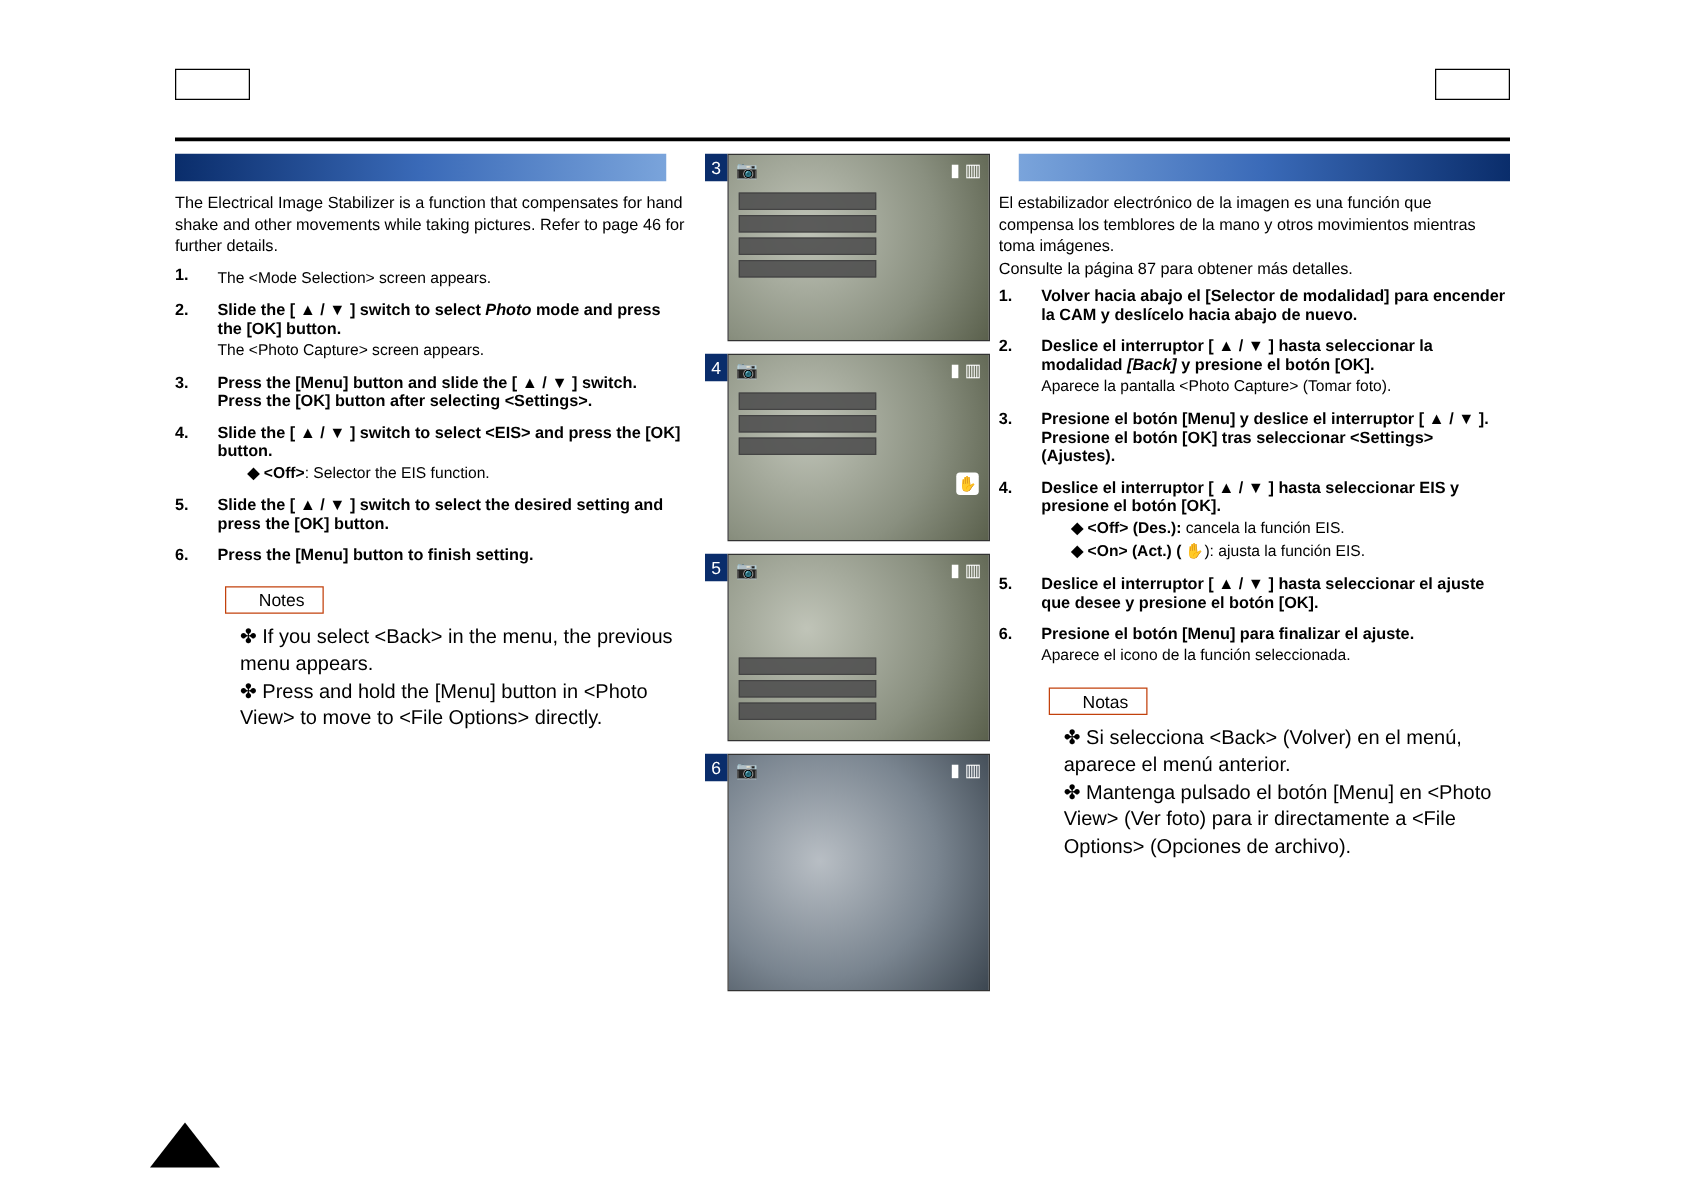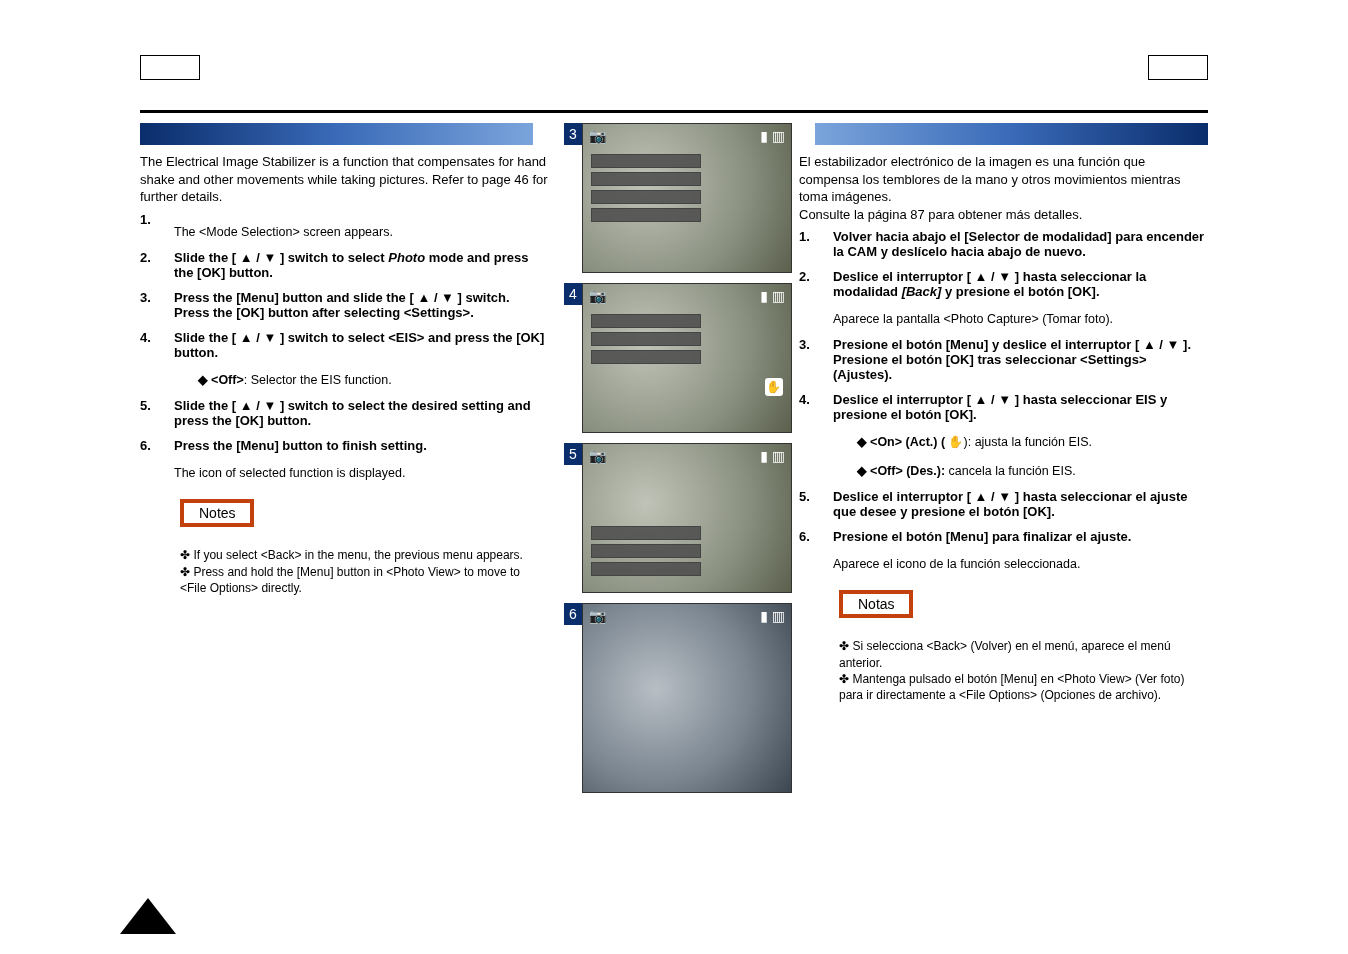--- a/index.html
+++ b/index.html
@@ -59,30 +59,30 @@
   ol.steps > li { display: flex; margin-bottom: 10px; }
   ol.steps > li::before {
     counter-increment: step;
     content: counter(step) ".";
     font-weight: bold;
     width: 34px;
     flex-shrink: 0;
   }
   .step-body { flex: 1; }
   .step-body b { font-weight: bold; }
-  .step-body .sub { font-weight: normal; font-size: 12.5px; line-height: 1.3; display: block; margin-top: 12px; }
+  .step-body .sub { font-weight: normal; font-size: 12.5px; line-height: 1.3; display: block; margin-top: 2px; }
   .step-body .sub-indent { padding-left: 24px; display: block; }
   .notes-box {
-    border: 4px solid #c2410c;
+    border: 1px solid #c2410c;
     display: inline-block;
-    padding: 2px 14px 2px 15px;
-    margin: 8px 0 20px 40px;
+    padding: 2px 14px 2px 26px;
+    margin: 8px 0 8px 40px;
     font-size: 14px;
   }
-  .notes-body { margin-left: 40px; line-height: 1.35; font-size: 12px; }
+  .notes-body { margin-left: 52px; line-height: 1.35; font-size: 16px; }
   .camera-panel {
     position: relative;
     width: 210px;
     height: 150px;
     background: #888;
     border: 1px solid #333;
     overflow: hidden;
   }
   .panel-num {
     position: absolute;
@@ -170,20 +170,21 @@
 
     <ol class="steps">
       <li>
         <div class="step-body">
           <span class="sub">The &lt;Mode Selection&gt; screen appears.</span>
         </div>
       </li>
       <li>
         <div class="step-body">
           <b><span>Slide the [ ▲ / ▼ ] switch to select </span><i>Photo</i><span> mode and press the [OK] button.</span></b>
+          <span class="sub">The &lt;Photo Capture&gt; screen appears.</span>
         </div>
       </li>
       <li>
         <div class="step-body">
           <b style="white-space: pre-line">Press the [Menu] button and slide the [ ▲ / ▼ ] switch.
 Press the [OK] button after selecting &lt;Settings&gt;.</b>
         </div>
       </li>
       <li>
         <div class="step-body">
@@ -194,21 +195,20 @@
         </div>
       </li>
       <li>
         <div class="step-body">
           <b>Slide the [ ▲ / ▼ ] switch to select the desired setting and press the [OK] button.</b>
         </div>
       </li>
       <li>
         <div class="step-body">
           <b>Press the [Menu] button to finish setting.</b>
-          <span class="sub">The icon of selected function is displayed.</span>
         </div>
       </li>
     </ol>
 
     <div class="notes-box">Notes</div>
     <p class="notes-body" style="white-space: pre-line">✤ If you select &lt;Back&gt; in the menu, the previous menu appears.
 ✤ Press and hold the [Menu] button in &lt;Photo View&gt; to move to &lt;File Options&gt; directly.</p>
   </div>
 
   <div class="center-strip">
@@ -282,24 +282,24 @@
       <li>
         <div class="step-body">
           <b style="white-space: pre-line">Presione el botón [Menu] y deslice el interruptor [ ▲ / ▼ ].
 Presione el botón [OK] tras seleccionar &lt;Settings&gt; (Ajustes).</b>
         </div>
       </li>
       <li>
         <div class="step-body">
           <b>Deslice el interruptor [ ▲ / ▼ ] hasta seleccionar EIS y presione el botón [OK].</b>
           <span class="sub sub-indent">
-            <b>◆ &lt;On&gt; (Act.) ( </b><span class="eis-symbol">✋</span><span>): ajusta la función EIS.</span>
+            <b>◆ &lt;Off&gt; (Des.):</b><span> cancela la función EIS.</span>
           </span>
           <span class="sub sub-indent">
-            <b>◆ &lt;Off&gt; (Des.):</b><span> cancela la función EIS.</span>
+            <b>◆ &lt;On&gt; (Act.) ( </b><span class="eis-symbol">✋</span><span>): ajusta la función EIS.</span>
           </span>
         </div>
       </li>
       <li>
         <div class="step-body">
           <b>Deslice el interruptor [ ▲ / ▼ ] hasta seleccionar el ajuste que desee y presione el botón [OK].</b>
         </div>
       </li>
       <li>
         <div class="step-body">

